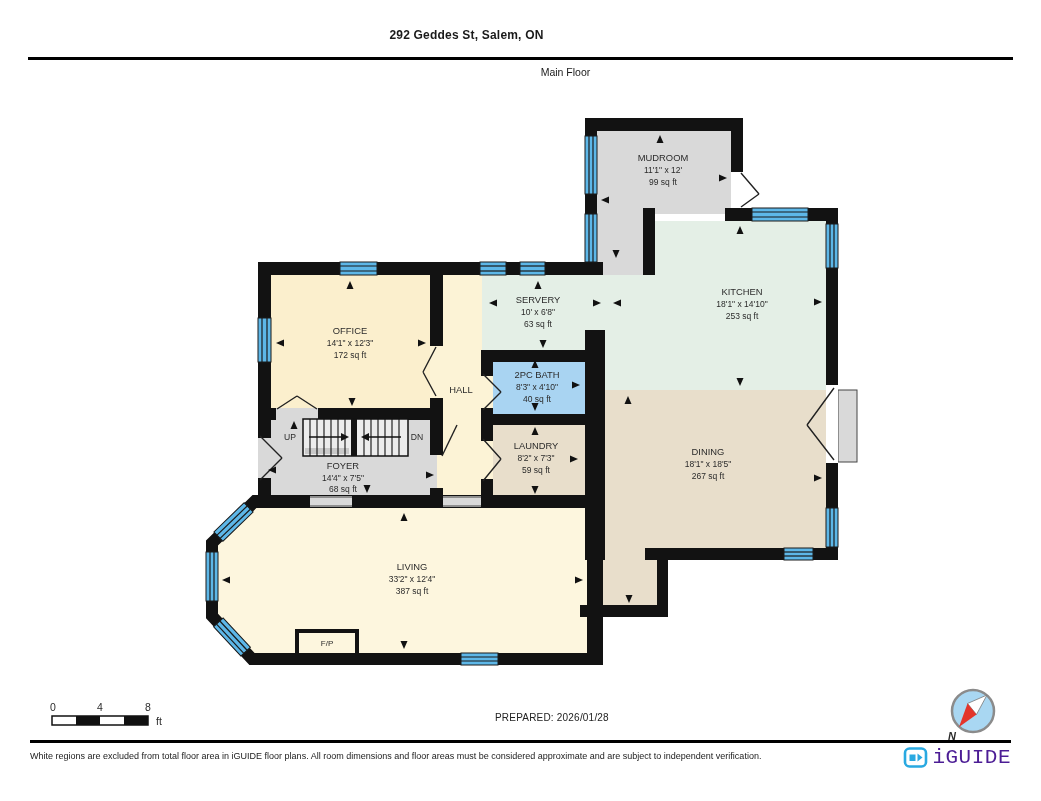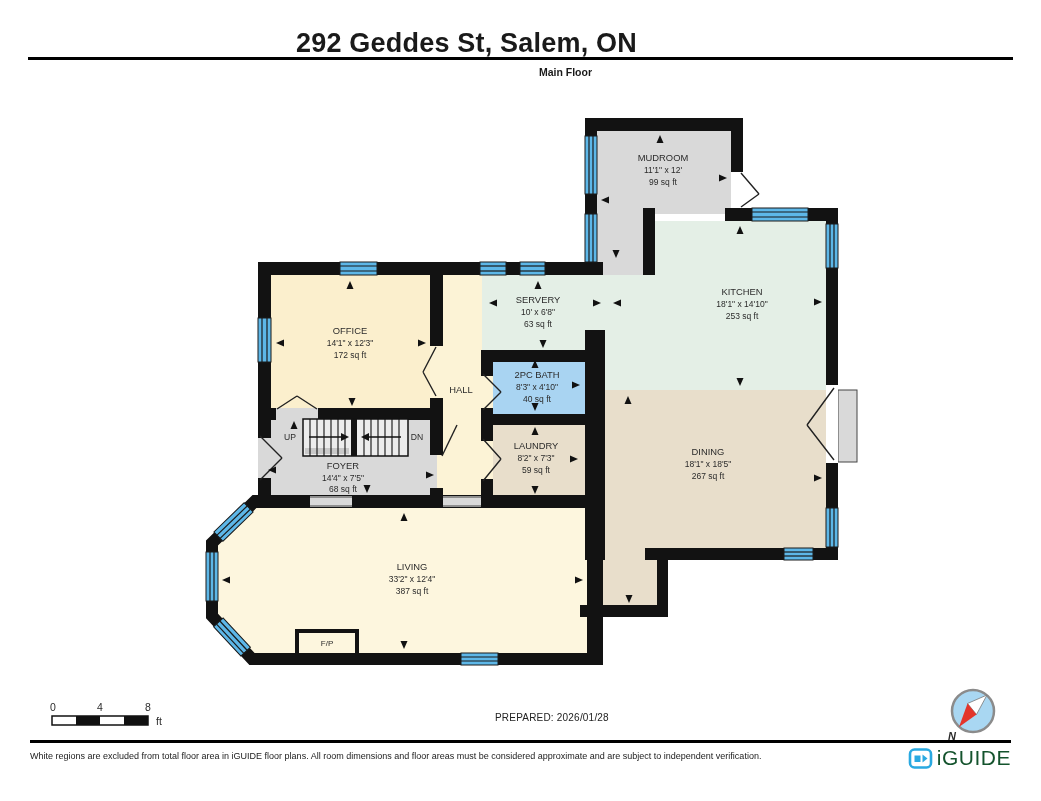--- a/index.html
+++ b/index.html
@@ -2,41 +2,41 @@
 <html><head>
 <meta charset="utf-8">
 <style>
   html,body{margin:0;padding:0;}
   body{
     width:1041px;height:801px;position:relative;background:#ffffff;
     font-family:"Liberation Sans", sans-serif;color:#222;overflow:hidden;
   }
   .page-title{
     position:absolute;top:28px;left:0;width:933px;text-align:center;
-    font-size:27px;font-weight:bold;color:#1a1a1a;letter-spacing:.2px;
+    font-size:12px;font-weight:bold;color:#1a1a1a;letter-spacing:.2px;
   }
   .title-rule{position:absolute;top:57px;left:28px;right:28px;height:2.5px;background:#000;}
   .floor-info{
     position:absolute;top:66px;left:0;width:1041px;display:flex;
     justify-content:center;transform:translateX(45px);gap:13px;font-size:10.5px;
   }
-  .floor-info .floor-label{font-weight:bold;color:#1a1a1a;}
+  .floor-info .floor-label{font-weight:normal;color:#1a1a1a;}
   .floor-info .areas{line-height:15px;color:#222;}
   #plan-svg{position:absolute;top:0;left:0;}
   .prepared{
     position:absolute;top:712px;left:495px;font-size:10px;color:#222;letter-spacing:.2px;
   }
   .footer-rule{position:absolute;top:740px;left:30px;right:30px;height:3px;background:#000;}
   .disclaimer{position:absolute;top:751px;left:30px;font-size:9px;color:#222;}
   .brand{
     position:absolute;top:746px;right:30px;display:flex;align-items:center;gap:4px;
   }
   .brand-text{
-    font-size:21px;color:#14532d;font-weight:500;letter-spacing:.5px;
-    font-family:Liberation Sans, sans-serif;
+    font-size:21px;color:#4c1d95;font-weight:500;letter-spacing:.5px;
+    font-family:Liberation Mono, monospace;
   }
   svg text{font-family:"Liberation Sans", sans-serif;fill:#2b2b2b;}
   .room-name{font-size:9.4px;}
   .room-dim{font-size:8.5px;}
   .stair-label{font-size:8.6px;}
   .fp-label{font-size:8px;}
   .scale-num{font-size:10.5px;}
   .north-label{font-size:11px;font-style:italic;font-weight:bold;}
 </style>
 </head>

